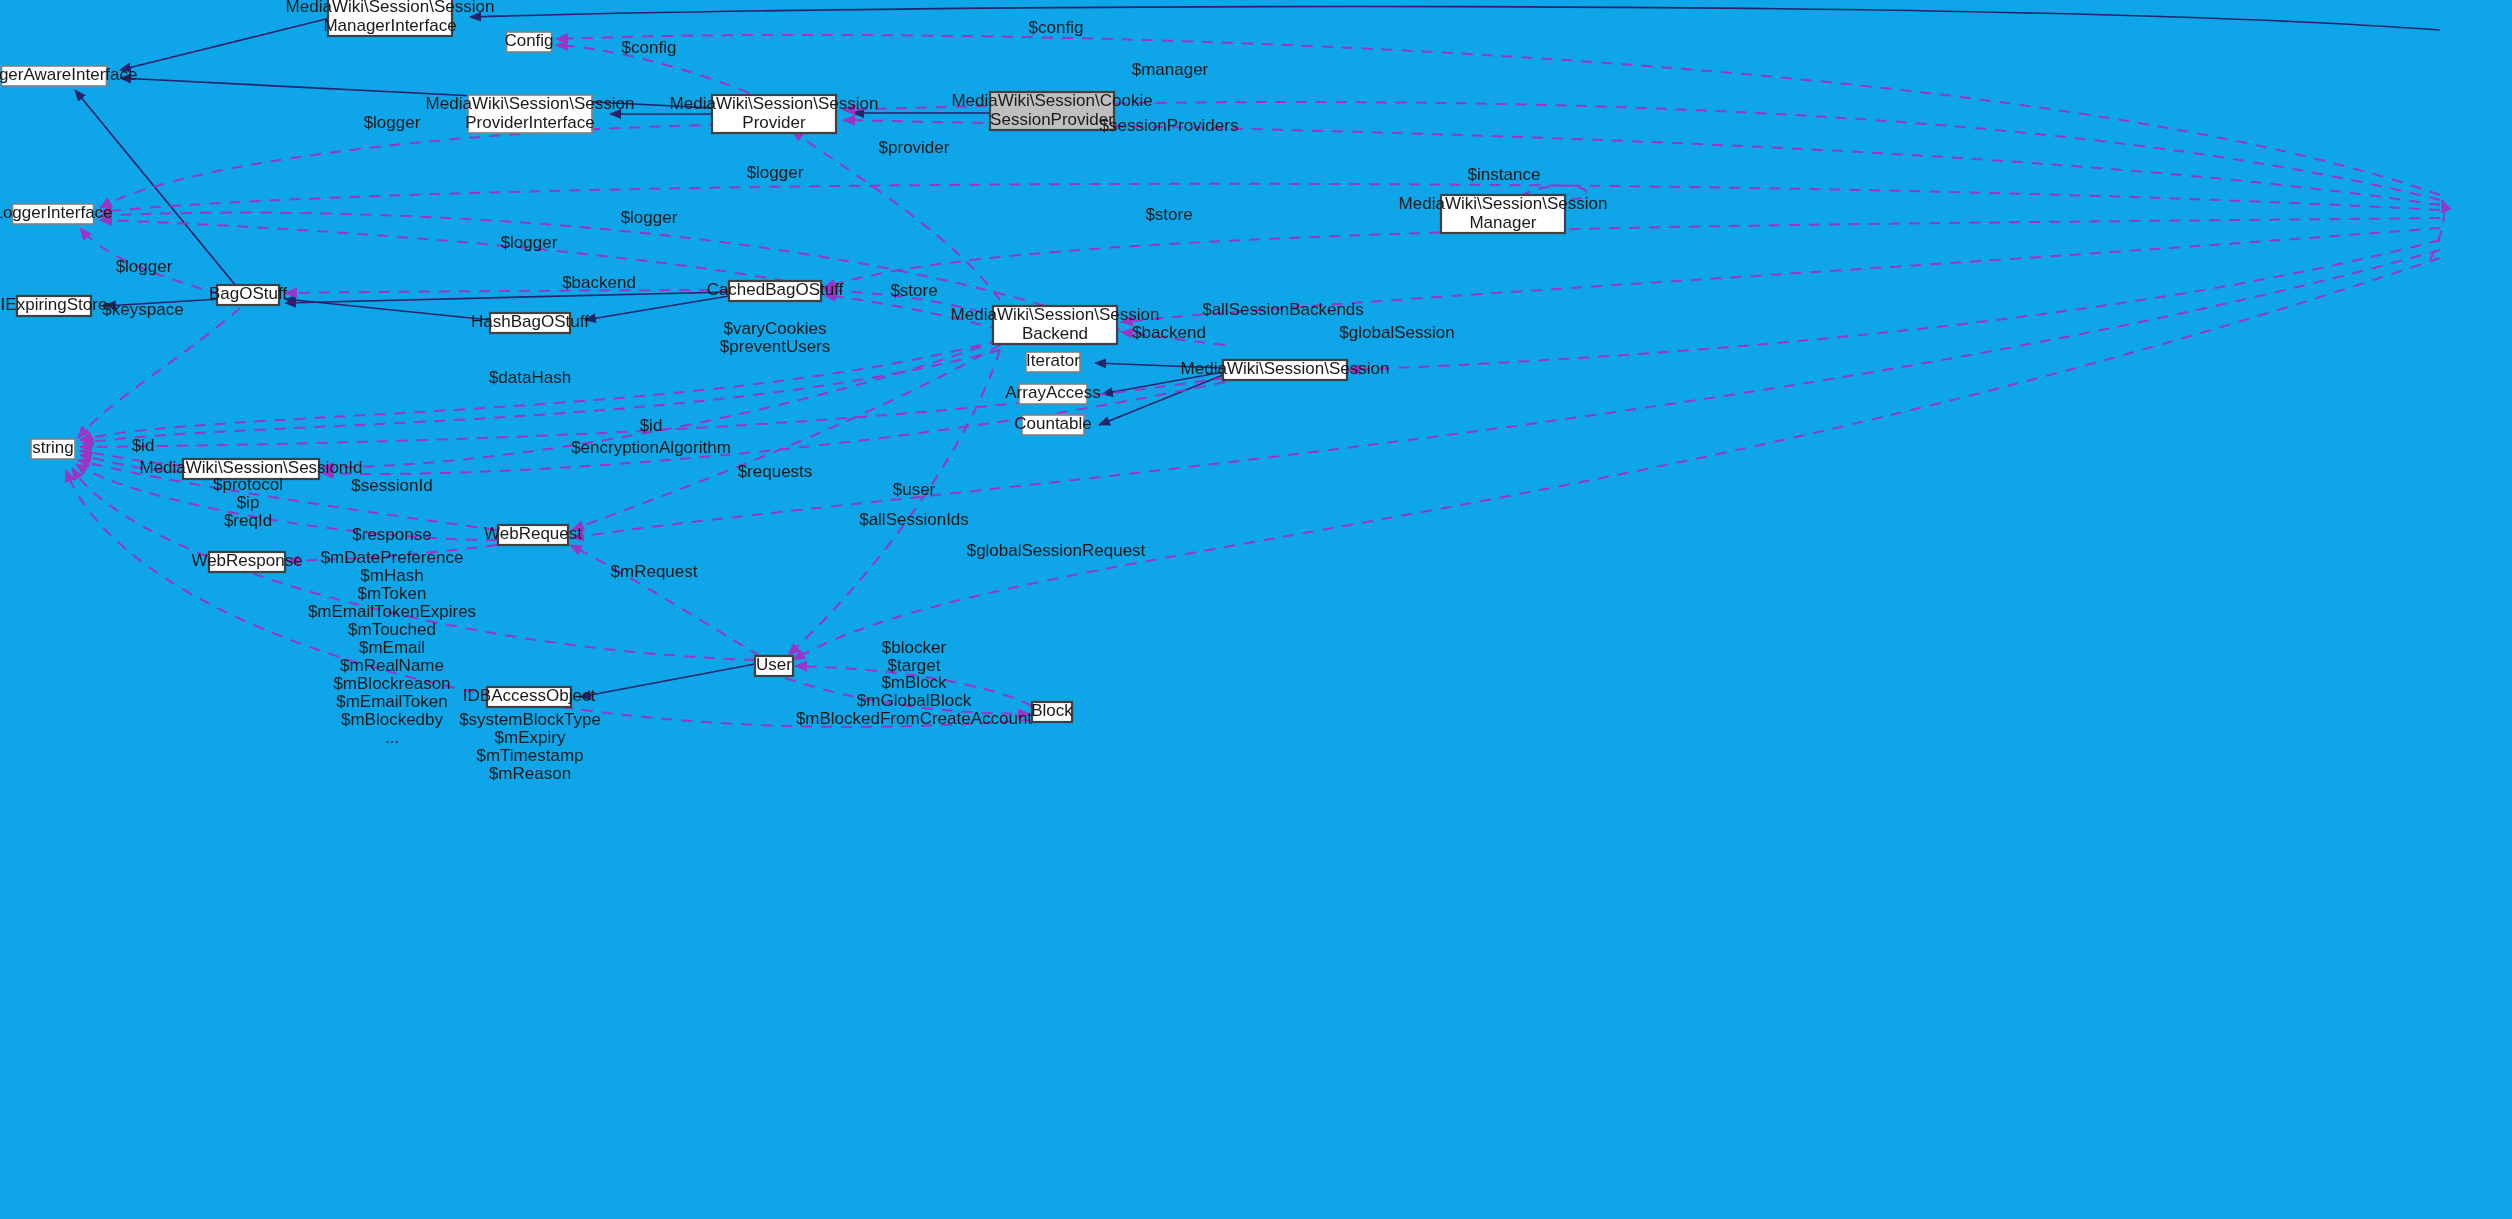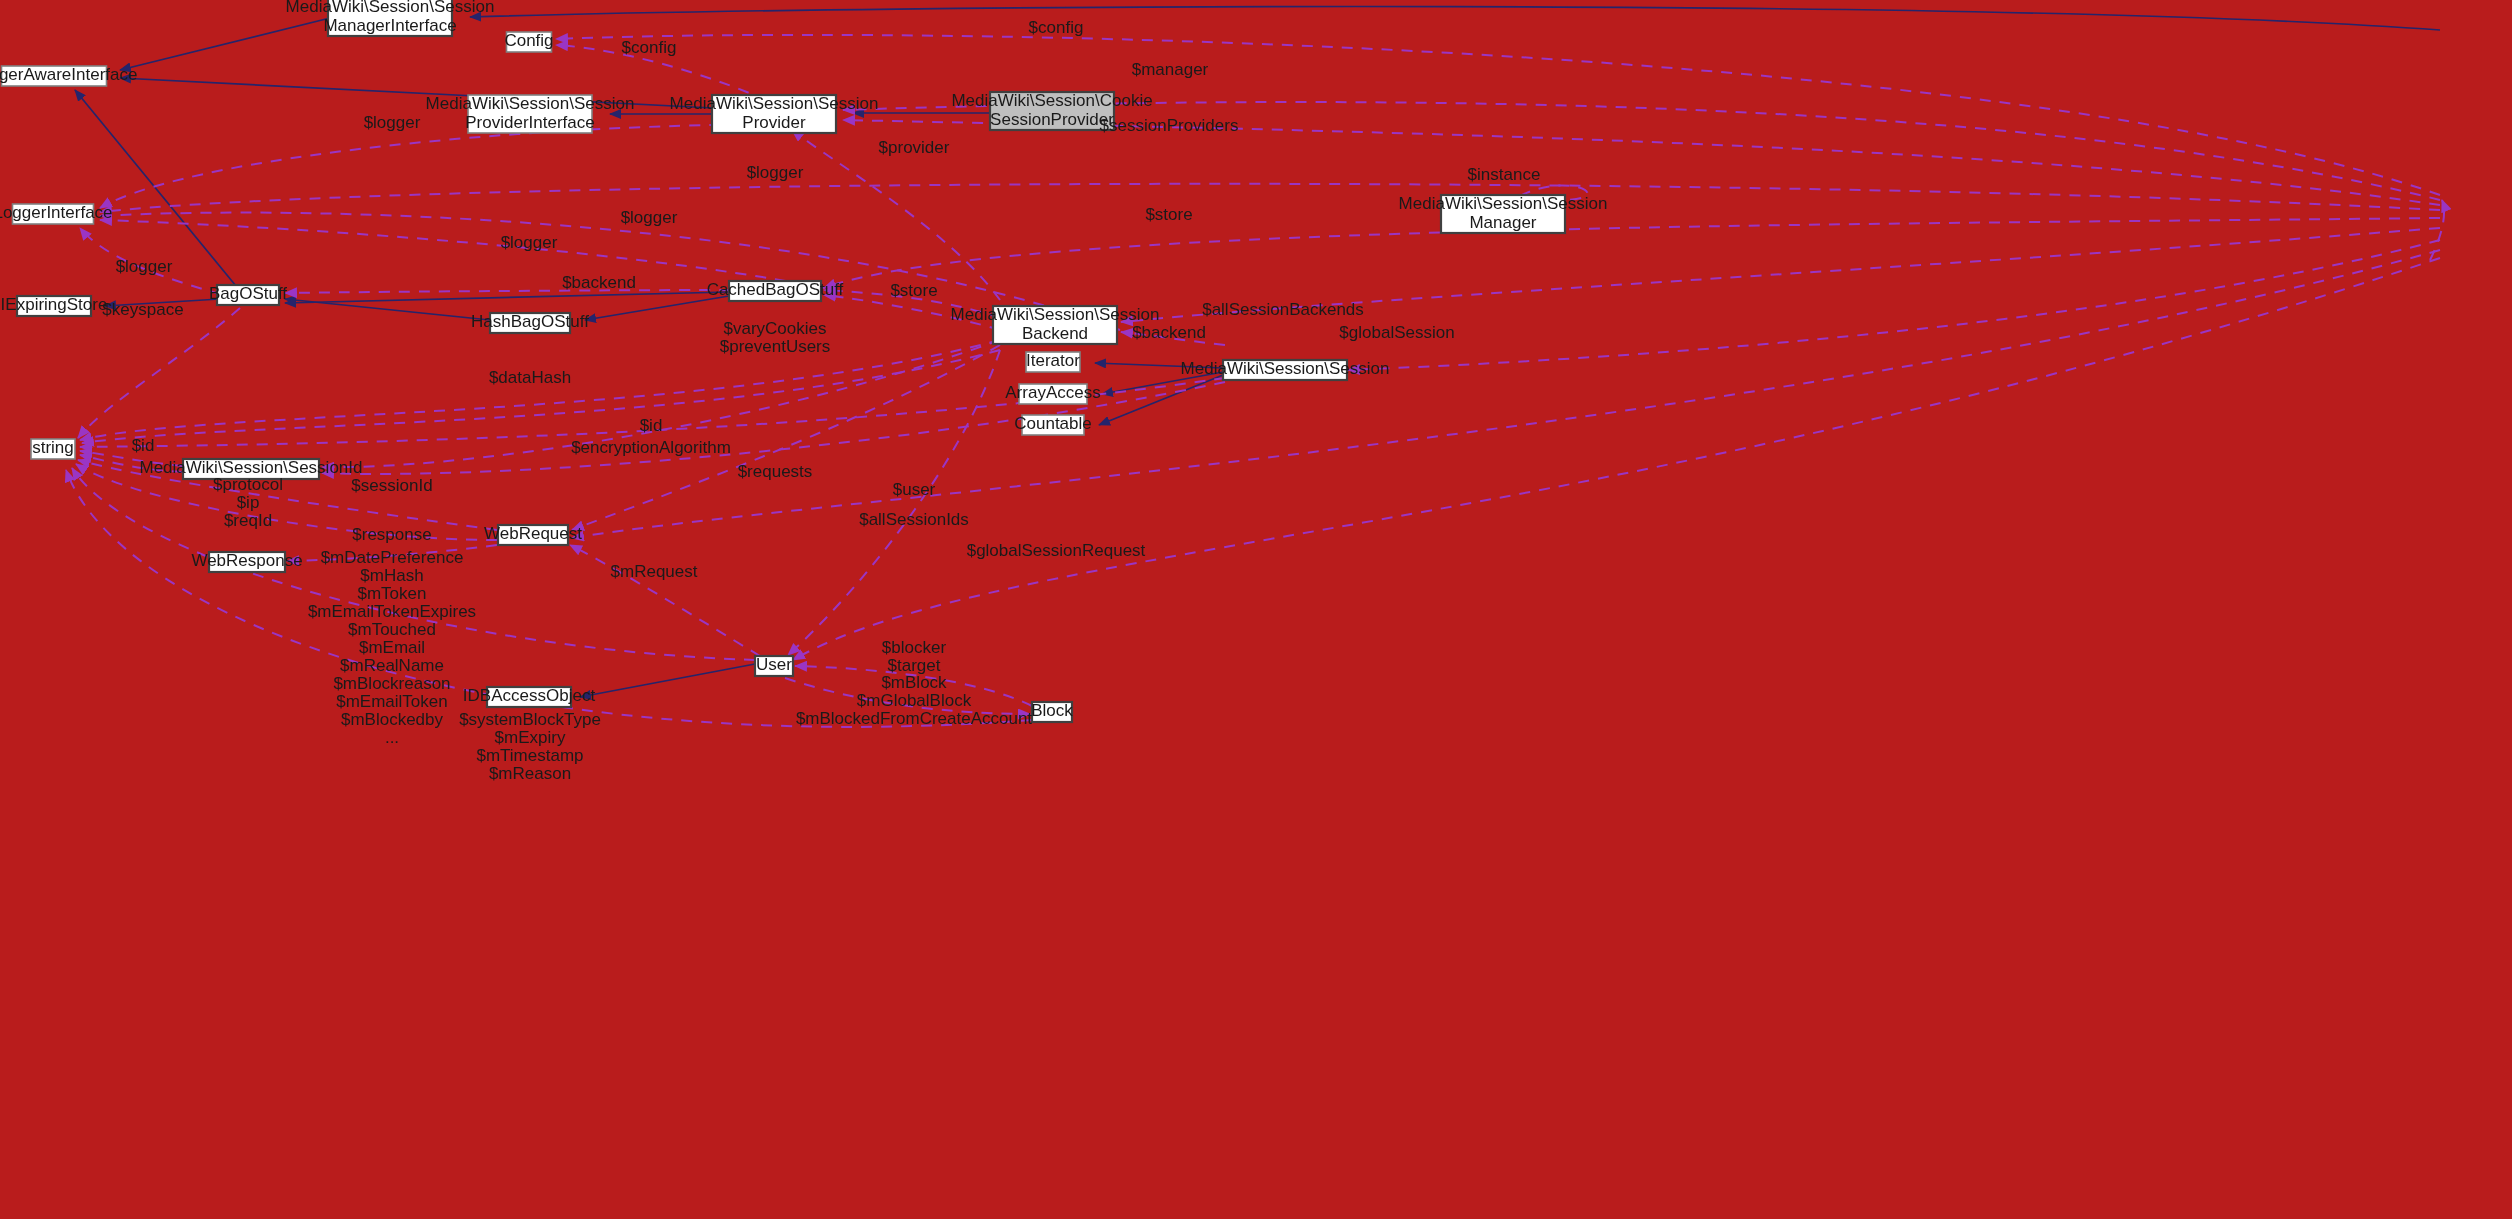--- a/index.html
+++ b/index.html
@@ -8,21 +8,21 @@
     padding: 0;
     background: #ffffff;
   }
   body {
     font-family: "Liberation Sans", sans-serif;
   }
   #diagram-root {
     position: relative;
     width: 2512px;
     height: 1219px;
-    background: #b91c1c;
+    background: #0ea5e9;
     overflow: hidden;
   }
   svg#graph {
     position: absolute;
     left: 0;
     top: 0;
     width: 2512px;
     height: 1219px;
     display: block;
   }

